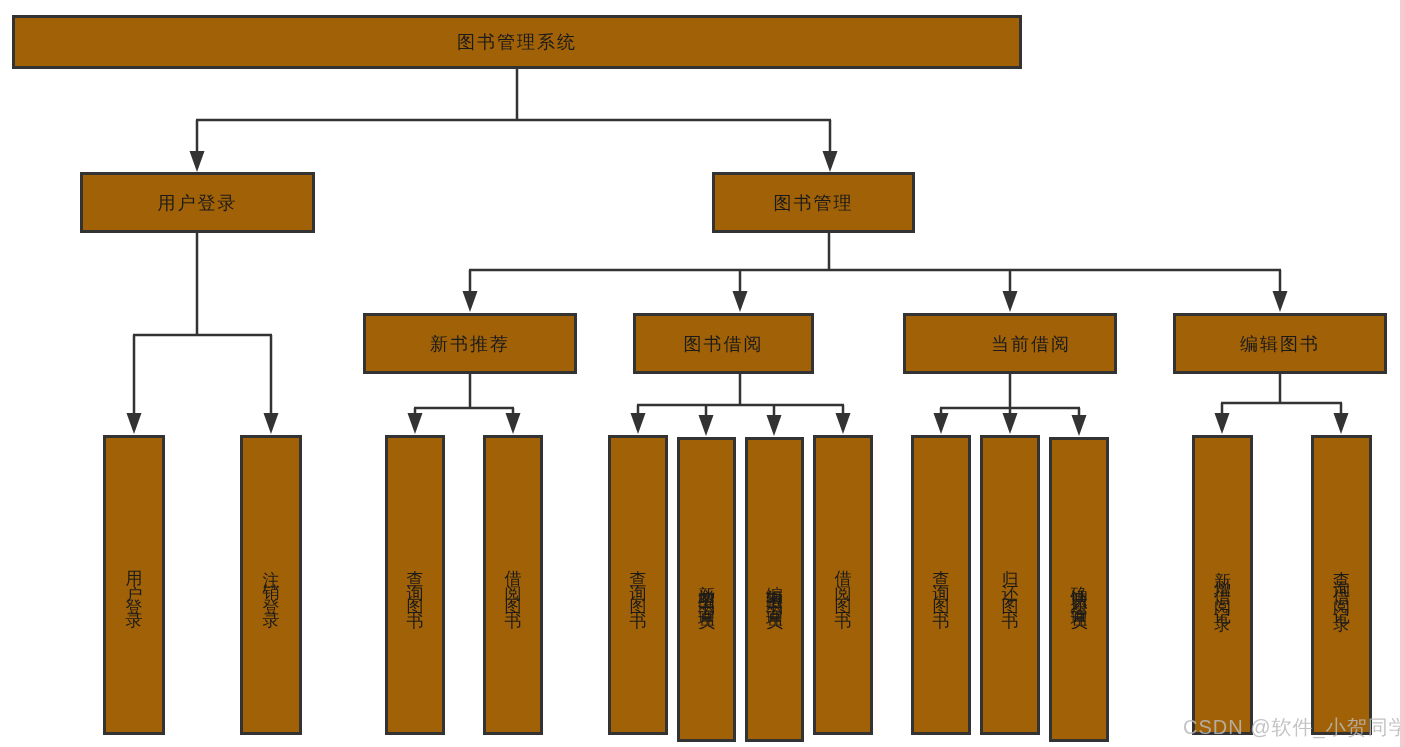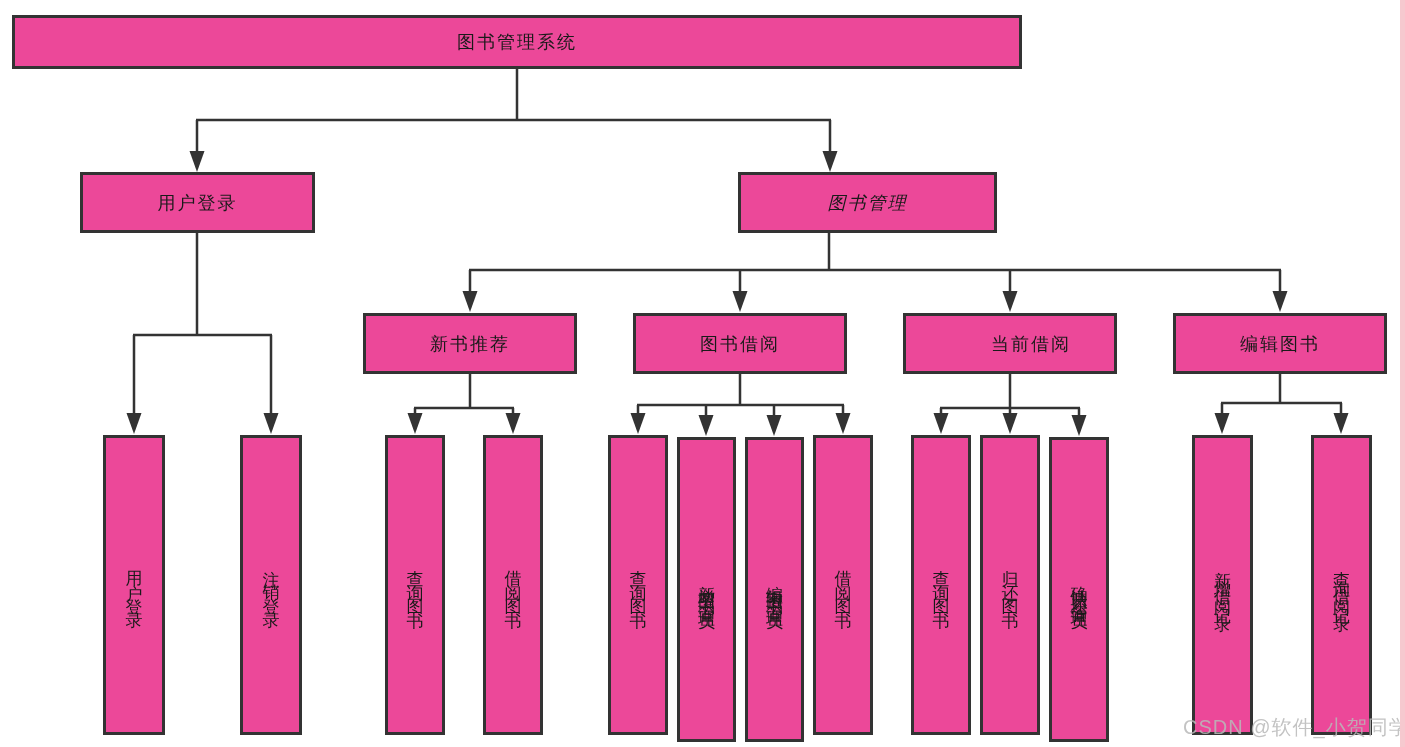--- a/index.html
+++ b/index.html
@@ -7,21 +7,21 @@
     position:relative;
     width:1405px; height:747px;
     background:#ffffff;
     font-family:"Liberation Sans", sans-serif;
     overflow:hidden;
   }
   .node {
     position:absolute;
     box-sizing:border-box;
     border:3px solid #333333;
-    background:#ec4899;
+    background:#a16207;
     display:flex;
     align-items:center;
     justify-content:center;
     color:#1a1a1a;
   }
   .h-label { font-size:18px; letter-spacing:2px; white-space:nowrap; }
   .leaf span {
     writing-mode:vertical-rl;
     font-size:17px;
     line-height:1;
@@ -93,24 +93,24 @@
       <polygon points="1002.5,413 1017.5,413 1010,434"></polygon>
       <polygon points="1071.5,415 1086.5,415 1079,436"></polygon>
       <polygon points="1214.5,413 1229.5,413 1222,434"></polygon>
       <polygon points="1333.5,413 1348.5,413 1341,434"></polygon>
     </g>
   </svg>
 
   <div class="node h-label" style="left:12px; top:15px; width:1010px; height:54px;">图书管理系统</div>
 
   <div class="node h-label" style="left:80px; top:172px; width:235px; height:61px;">用户登录</div>
-  <div class="node h-label" style="left:738px; top:172px; width:259px; height:61px;font-style:italic;">图书管理</div>
+  <div class="node h-label" style="left:712px; top:172px; width:203px; height:61px;">图书管理</div>
 
   <div class="node h-label" style="left:363px; top:313px; width:214px; height:61px;">新书推荐</div>
-  <div class="node h-label" style="left:633px; top:313px; width:214px; height:61px;">图书借阅</div>
+  <div class="node h-label" style="left:633px; top:313px; width:181px; height:61px;">图书借阅</div>
   <div class="node h-label" style="left:903px; top:313px; width:214px; height:61px;padding-left:42px;">当前借阅</div>
   <div class="node h-label" style="left:1173px; top:313px; width:214px; height:61px;">编辑图书</div>
 
   <div class="node leaf ls-lg" style="left:103px; top:435px; width:62px; height:300px;">
       <span>用户登录</span>
     </div>
   <div class="node leaf ls-lg" style="left:240px; top:435px; width:62px; height:300px;">
       <span>注销登录</span>
     </div>
 

